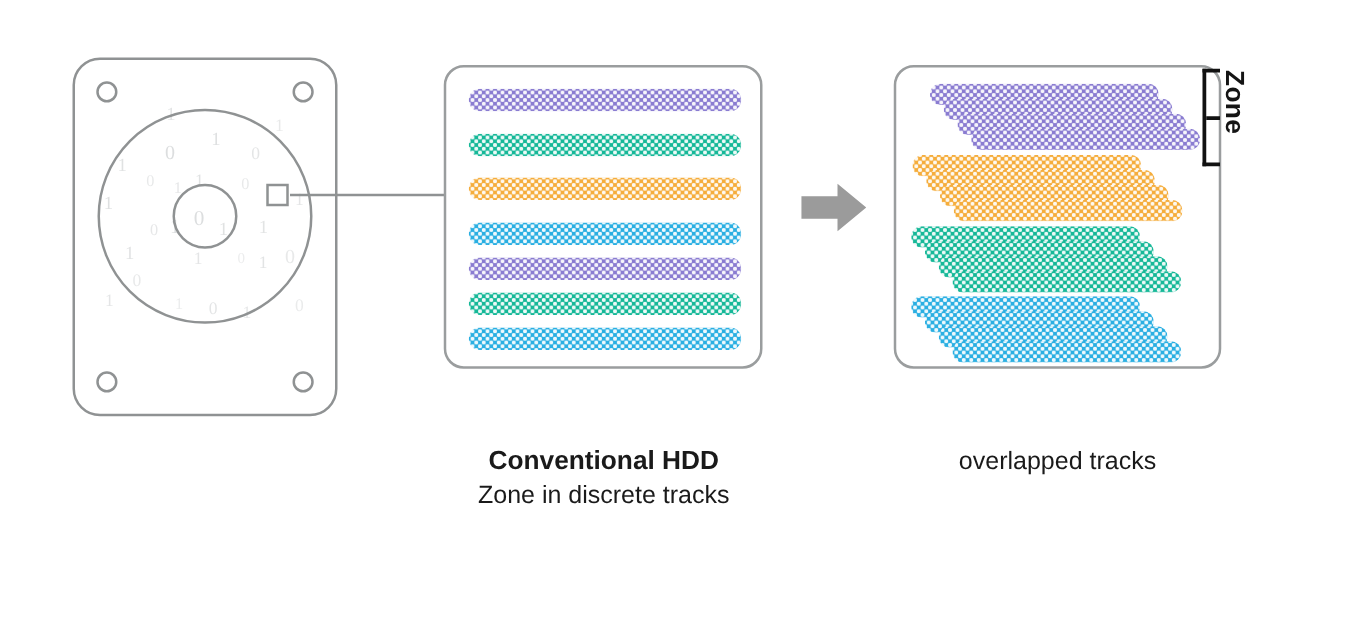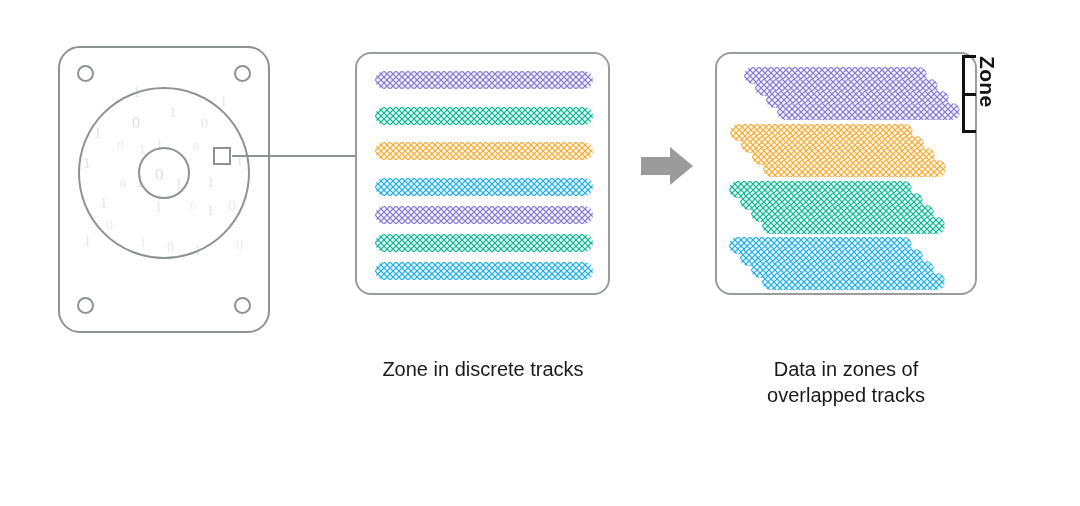--- a/index.html
+++ b/index.html
@@ -332,25 +332,25 @@
 
   <div id="zone-bracket">
     <div class="bk-v"></div>
     <div class="bk-h top"></div>
     <div class="bk-h bot"></div>
     <div class="bk-h mid"></div>
   </div>
   <div id="zone-label">Zone</div>
 
   <div class="caption" id="caption-conventional">
+    <div class="cap-title">Conventional HDD</div>
     <div class="cap-sub">
         <div>Zone in discrete tracks</div>
       </div>
   </div>
 
   <div class="caption" id="caption-smr">
     <div class="cap-sub">
-        <div>Data in zones of</div>
         <div>overlapped tracks</div>
       </div>
   </div>
 
 </div>
 
 </body></html>

